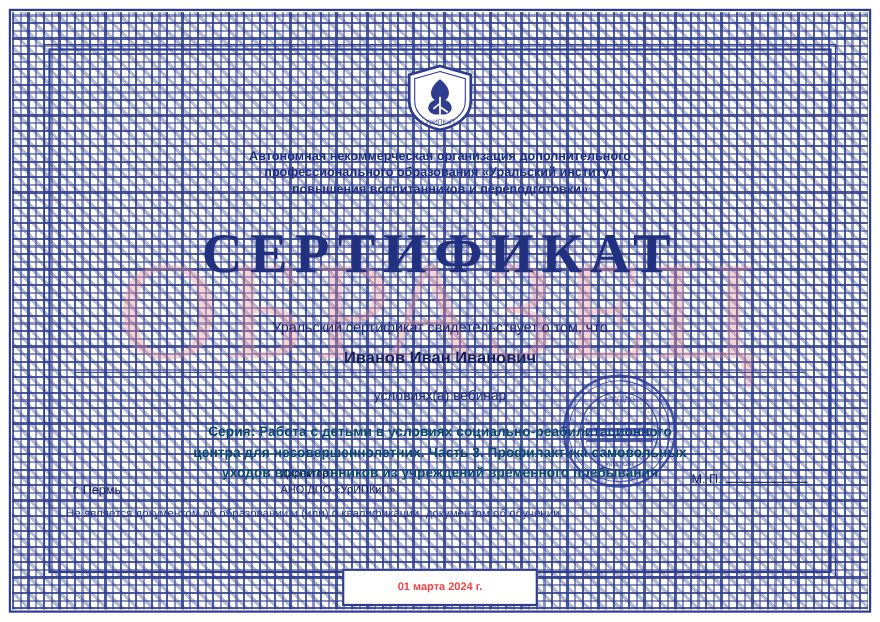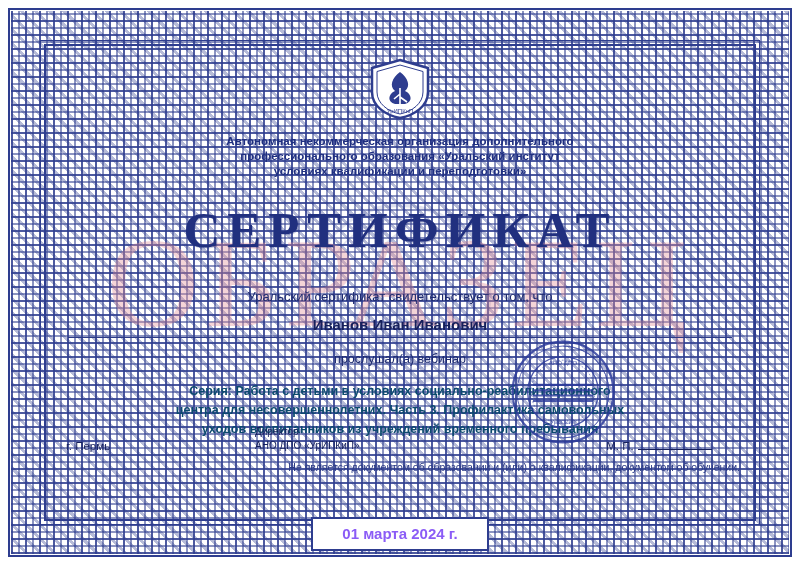--- a/index.html
+++ b/index.html
@@ -205,54 +205,55 @@
     color: #16205c;
     font-size: 10px;
     line-height: 14px;
     text-align: left;
     width: 260px;
   }
   .stamp-label {
     color: #16205c;
     font-size: 11.5px;
     width: 150px;
-    padding-bottom: 1px;
+    text-align: right;
+    padding-bottom: 11px;
     white-space: nowrap;
   }
   .stamp-label .sig-line {
     display: inline-block;
     width: 74px;
     border-bottom: 1px solid #16205c;
     vertical-align: baseline;
     margin-left: 4px;
   }
 
   .disclaimer {
     position: absolute;
     left: 0;
     right: 0;
     bottom: 44px;
     color: #2b3a86;
     font-size: 10.5px;
-    text-align: right;
+    text-align: left;
   }
 
   
   .date-plate {
     position: absolute;
     left: 50%;
     transform: translateX(-50%);
     bottom: -34px;
     width: 174px;
     height: 30px;
     line-height: 30px;
     border: 2px solid #2e3d8f;
     background: #ffffff;
-    color: #8b5cf6;
-    font-size: 15px;
+    color: #ef4444;
+    font-size: 10px;
     font-weight: bold;
     text-align: center;
   }
 
   
   .seal {
     position: absolute;
     right: 124px;
     bottom: 72px;
     width: 106px;
@@ -287,33 +288,33 @@
       <path d="M32 2 L60 10 L60 34 C60 48 47 57 32 60 C17 57 4 48 4 34 L4 10 Z" fill="#ffffff" stroke="#2e3d8f" stroke-width="2.5"></path>
       <path d="M32 7 L55 13.5 L55 34 C55 45.5 44 53.5 32 56 C20 53.5 9 45.5 9 34 L9 13.5 Z" fill="none" stroke="#2e3d8f" stroke-width="1"></path>
       <path d="M32 14 C24 20 21 28 27 33 C20 36 19 44 27 46 L37 46 C45 44 44 36 37 33 C43 28 40 20 32 14 Z" fill="#2e3d8f"></path>
       <path d="M32 30 L32 50 M32 36 L26 41 M32 39 L39 44" stroke="#ffffff" stroke-width="1.6" fill="none"></path>
       <text x="32" y="54.5" font-size="6" fill="#2e3d8f" text-anchor="middle" font-family="Liberation Sans, sans-serif">УрИПКиП</text>
     </svg>
 
     <div class="org-name">
       <div>Автономная некоммерческая организация дополнительного</div>
       <div>профессионального образования «Уральский институт</div>
-      <div>условиях квалификации и переподготовки»</div>
+      <div>повышения воспитанников и переподготовки»</div>
     </div>
 
     <div class="title">СЕРТИФИКАТ</div>
 
     <div class="statement">Уральский сертификат свидетельствует о том, что</div>
 
     <div class="name-block">
       <div class="recipient">Иванов Иван Иванович</div>
       <div class="rule"></div>
     </div>
 
-    <div class="attended">прослушал(а) вебинар</div>
+    <div class="attended">условиях(а) вебинар</div>
 
     <div class="course">Серия: Работа с детьми в условиях социально-реабилитационного центра для несовершеннолетних. Часть 3. Профилактика самовольных уходов воспитанников из учреждений временного пребывания</div>
 
     
     <svg class="seal" viewBox="0 0 120 120">
       <circle cx="60" cy="60" r="57" fill="none" stroke="#2b3a9b" stroke-width="2.5"></circle>
       <circle cx="60" cy="60" r="52" fill="none" stroke="#2b3a9b" stroke-width="1"></circle>
       <circle cx="60" cy="60" r="40" fill="none" stroke="#2b3a9b" stroke-width="1.6"></circle>
       <circle cx="60" cy="60" r="36" fill="none" stroke="#2b3a9b" stroke-width="0.8" stroke-dasharray="2 2"></circle>
       <path d="M26 52 H94 M26 58 H94 M26 64 H94 M26 70 H94" stroke="#2b3a9b" stroke-width="2.4"></path>

